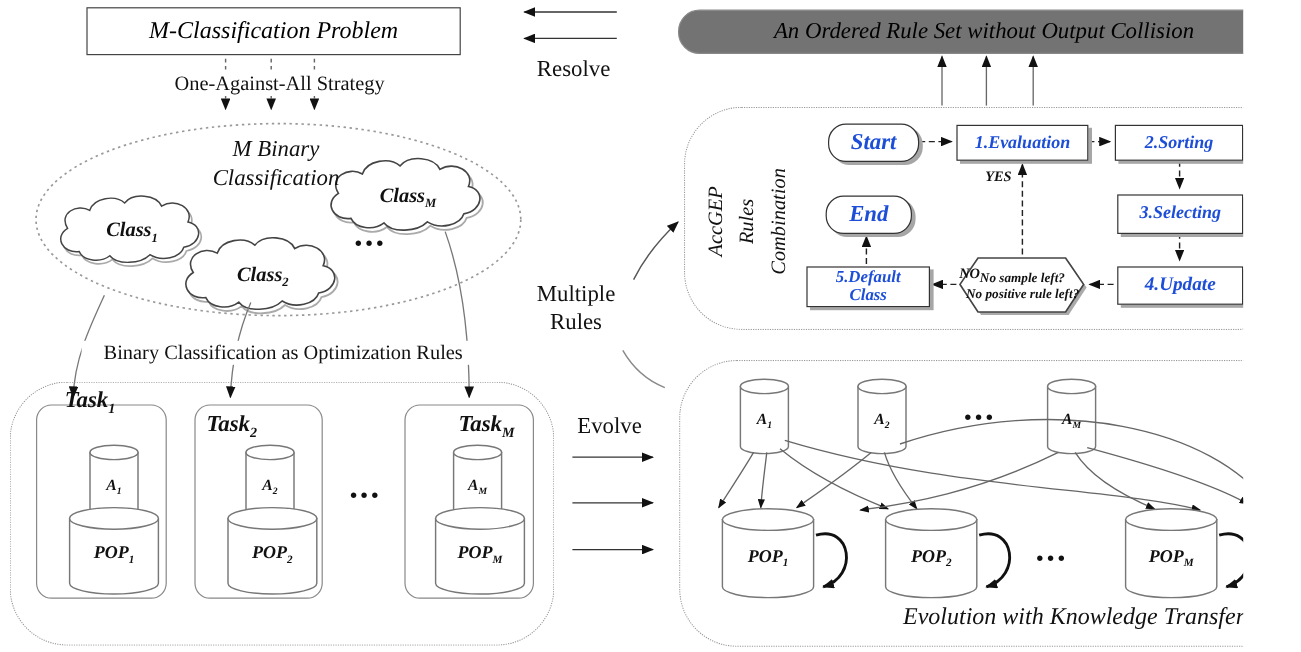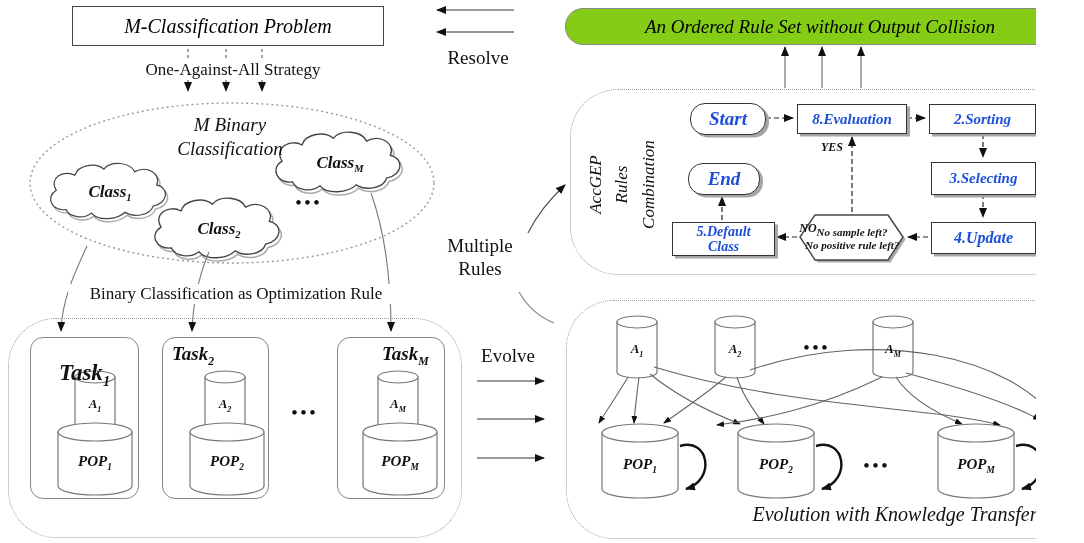--- a/index.html
+++ b/index.html
@@ -12,21 +12,21 @@
   sub{font-size:0.62em;line-height:0;}
   .whitebg{background:#fff;padding:0 3px;}
   .dotbox{position:absolute;border:1.5px dotted #999;border-radius:48px;}
   .taskbox{position:absolute;border:1.3px solid #888;border-radius:13px;background:transparent;}
   .node{position:absolute;background:#fff;border:1.4px solid #333;box-shadow:3px 2.5px 0 #a6a6a6;
         display:flex;align-items:center;justify-content:center;
         font-weight:bold;font-style:italic;color:#1d4ed8;}
   .pill{border-radius:15px;}
   .outline-box{position:absolute;background:#fff;border:1.5px solid #444;
         display:flex;align-items:center;justify-content:center;}
-  .stadium{position:absolute;background:#84cc16;border:1.3px solid #888;border-radius:18px;
+  .stadium{position:absolute;background:#737373;border:1.3px solid #888;border-radius:18px;
         display:flex;align-items:center;justify-content:center;font-family:Liberation Serif, serif;}
   .dots{font-weight:bold;letter-spacing:3px;font-size:17px;}
   .vtitle{position:absolute;transform:rotate(-90deg);font-style:italic;font-size:17px;
         line-height:1.55;text-align:center;color:#111;}
 </style>
 </head>
 <body>
 
 <div id="canvas">
 
@@ -164,21 +164,21 @@
   <div class="dotbox" style="left:566px;top:300px;width:513px;height:237px;"></div>
 
   <div class="taskbox" style="left:30px;top:337px;width:107px;height:160px;"></div>
   <div class="taskbox" style="left:162px;top:337px;width:105px;height:160px;"></div>
   <div class="taskbox" style="left:337px;top:337px;width:106px;height:160px;"></div>
 
   <div class="node pill" style="left:690px;top:103px;width:74px;height:30px;font-size:19px;">
     <span>Start</span>
   </div>
   <div class="node" style="left:797px;top:104px;width:108px;height:28px;font-size:15px;">
-    <span>8.Evaluation</span>
+    <span>1.Evaluation</span>
   </div>
   <div class="node" style="left:929px;top:104px;width:105px;height:28px;font-size:15px;">
     <span>2.Sorting</span>
   </div>
   <div class="node" style="left:931px;top:162px;width:103px;height:31px;font-size:15px;">
     <span>3.Selecting</span>
   </div>
   <div class="node" style="left:931px;top:222px;width:103px;height:30px;font-size:16px;">
     <span>4.Update</span>
   </div>
@@ -199,23 +199,23 @@
     <span>Class</span><sub>1</sub>
   </div>
   <div class="lbl bi" style="left:169px;top:219px;width:100px;font-size:17px;">
     <span>Class</span><sub>2</sub>
   </div>
   <div class="lbl bi" style="left:290px;top:153px;width:100px;font-size:17px;">
     <span>Class</span><sub>M</sub>
   </div>
   <div class="lbl dots" style="left:287px;top:193px;width:44px;">•••</div>
 
-  <div class="lbl whitebg" style="left:68px;top:284px;width:330px;font-size:17px;">Binary Classification as Optimization Rule</div>
-
-  <div class="lbl bi" style="left:40px;top:359px;width:70px;text-align:right;font-size:23px;">
+  <div class="lbl whitebg" style="left:68px;top:284px;width:330px;font-size:17px;">Binary Classification as Optimization Rules</div>
+
+  <div class="lbl bi" style="left:40px;top:323px;width:70px;text-align:center;font-size:19px;">
     <span>Task</span><sub>1</sub>
   </div>
   <div class="lbl bi" style="left:172px;top:343px;width:70px;text-align:left;font-size:19px;">
     <span>Task</span><sub>2</sub>
   </div>
   <div class="lbl bi" style="left:347px;top:343px;width:70px;text-align:left;font-size:19px;margin-left:35px;">
     <span>Task</span><sub>M</sub>
   </div>
 
   <div class="lbl bi" style="left:75px;top:396px;width:40px;font-size:13px;">

